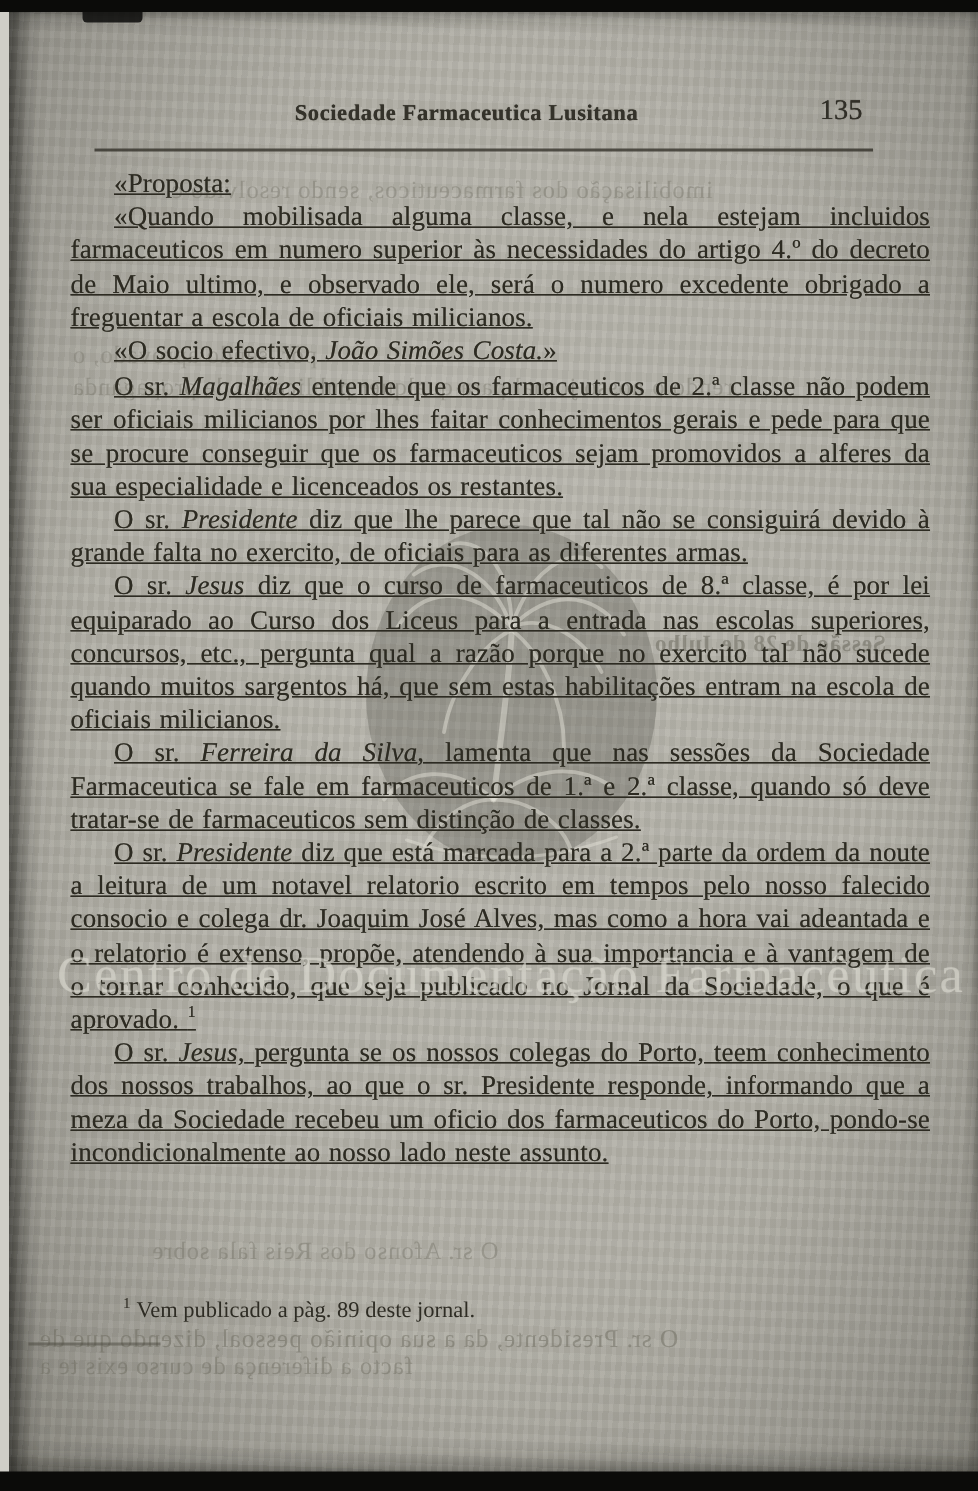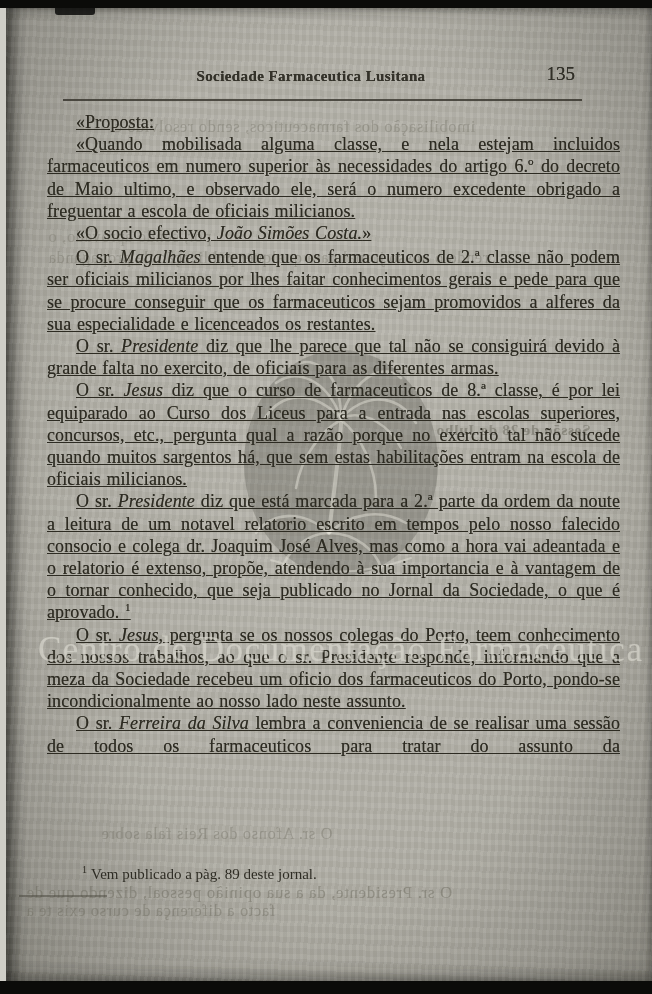--- a/index.html
+++ b/index.html
@@ -112,28 +112,28 @@
       <div class="bleed" style="left: 42px; top: 240px; opacity: 0.36;">rendo o nosso jornal para qualquer publicação de propaganda</div>
       <div class="bleed bold" style="left: 430px; top: 413px; font-size: 15.5px; opacity: 0.45;">Sessão de 28 de Julho</div>
       <div class="bleed" style="left: 95px; top: 816px; opacity: 0.38;">O sr. Afonso dos Reis fala sobre</div>
       <div class="bleed" style="left: 20px; top: 875px; font-size: 17px; opacity: 0.48;">O sr. Presidente, da a sua opinião pessoal, dizendo que de</div>
       <div class="bleed" style="left: 20px; top: 893px; opacity: 0.44;">facto a diferença de curso exis te a</div>
     </div>
   <div class="bleed-underline"></div>
 
   <div class="body-text">
       <p class=""><span>«Proposta:</span></p>
-      <p class=""><span>«Quando mobilisada alguma classe, e nela estejam incluidos farmaceuticos em numero superior às necessidades do artigo 6.º do decreto de Maio ultimo, e observado ele, será o numero excedente obrigado a freguentar a escola de oficiais milicianos.</span></p>
+      <p class=""><span>«Quando mobilisada alguma classe, e nela estejam incluidos farmaceuticos em numero superior às necessidades do artigo 4.º do decreto de Maio ultimo, e observado ele, será o numero excedente obrigado a freguentar a escola de oficiais milicianos.</span></p>
       <p class=""><span>«O socio efectivo, </span><span class="it">João Simões Costa.</span><span>»</span></p>
       <p class="gap "><span>O sr. </span><span class="it">Magalhães</span><span> entende que os farmaceuticos de 2.ª classe não podem ser oficiais milicianos por lhes faitar conhecimentos gerais e pede para que se procure conseguir que os farmaceuticos sejam promovidos a alferes da sua especialidade e licenceados os restantes.</span></p>
       <p class=""><span>O sr. </span><span class="it">Presidente</span><span> diz que lhe parece que tal não se consiguirá devido à grande falta no exercito, de oficiais para as diferentes armas.</span></p>
       <p class=""><span>O sr. </span><span class="it">Jesus</span><span> diz que o curso de farmaceuticos de 8.ª classe, é por lei equiparado ao Curso dos Liceus para a entrada nas escolas superiores, concursos, etc., pergunta qual a razão porque no exercito tal não sucede quando muitos sargentos há, que sem estas habilitações entram na escola de oficiais milicianos.</span></p>
+      <p class=""><span>O sr. </span><span class="it">Ferreira da Silva</span><span>, lamenta que nas sessões da Sociedade Farmaceutica se fale em farmaceuticos de 1.ª e 2.ª classe, quando só deve tratar-se de farmaceuticos sem distinção de classes.</span></p>
       <p class=""><span>O sr. </span><span class="it">Presidente</span><span> diz que está marcada para a 2.ª parte da ordem da noute a leitura de um notavel relatorio escrito em tempos pelo nosso falecido consocio e colega dr. Joaquim José Alves, mas como a hora vai adeantada e o relatorio é extenso, propõe, atendendo à sua importancia e à vantagem de o tornar conhecido, que seja publicado no Jornal da Sociedade, o que é aprovado. </span><sup>1</sup></p>
       <p class=""><span>O sr. </span><span class="it">Jesus,</span><span> pergunta se os nossos colegas do Porto, teem conhecimento dos nossos trabalhos, ao que o sr. Presidente responde, informando que a meza da Sociedade recebeu um oficio dos farmaceuticos do Porto, pondo-se incondicionalmente ao nosso lado neste assunto.</span></p>
-      <p class="fill"><span>O sr. </span><span class="it">Ferreira da Silva</span><span> lembra a conveniencia de se realisar uma sessão de todos os farmaceuticos para tratar do assunto da</span></p>
     </div>
 
   <div class="wm-line wm-1">Centro de Documentação Farmacêutica</div>
 
   <div class="footnote">
     <sup>1</sup><span>Vem publicado a pàg. 89 deste jornal.</span>
   </div>
 
 </div>
 

